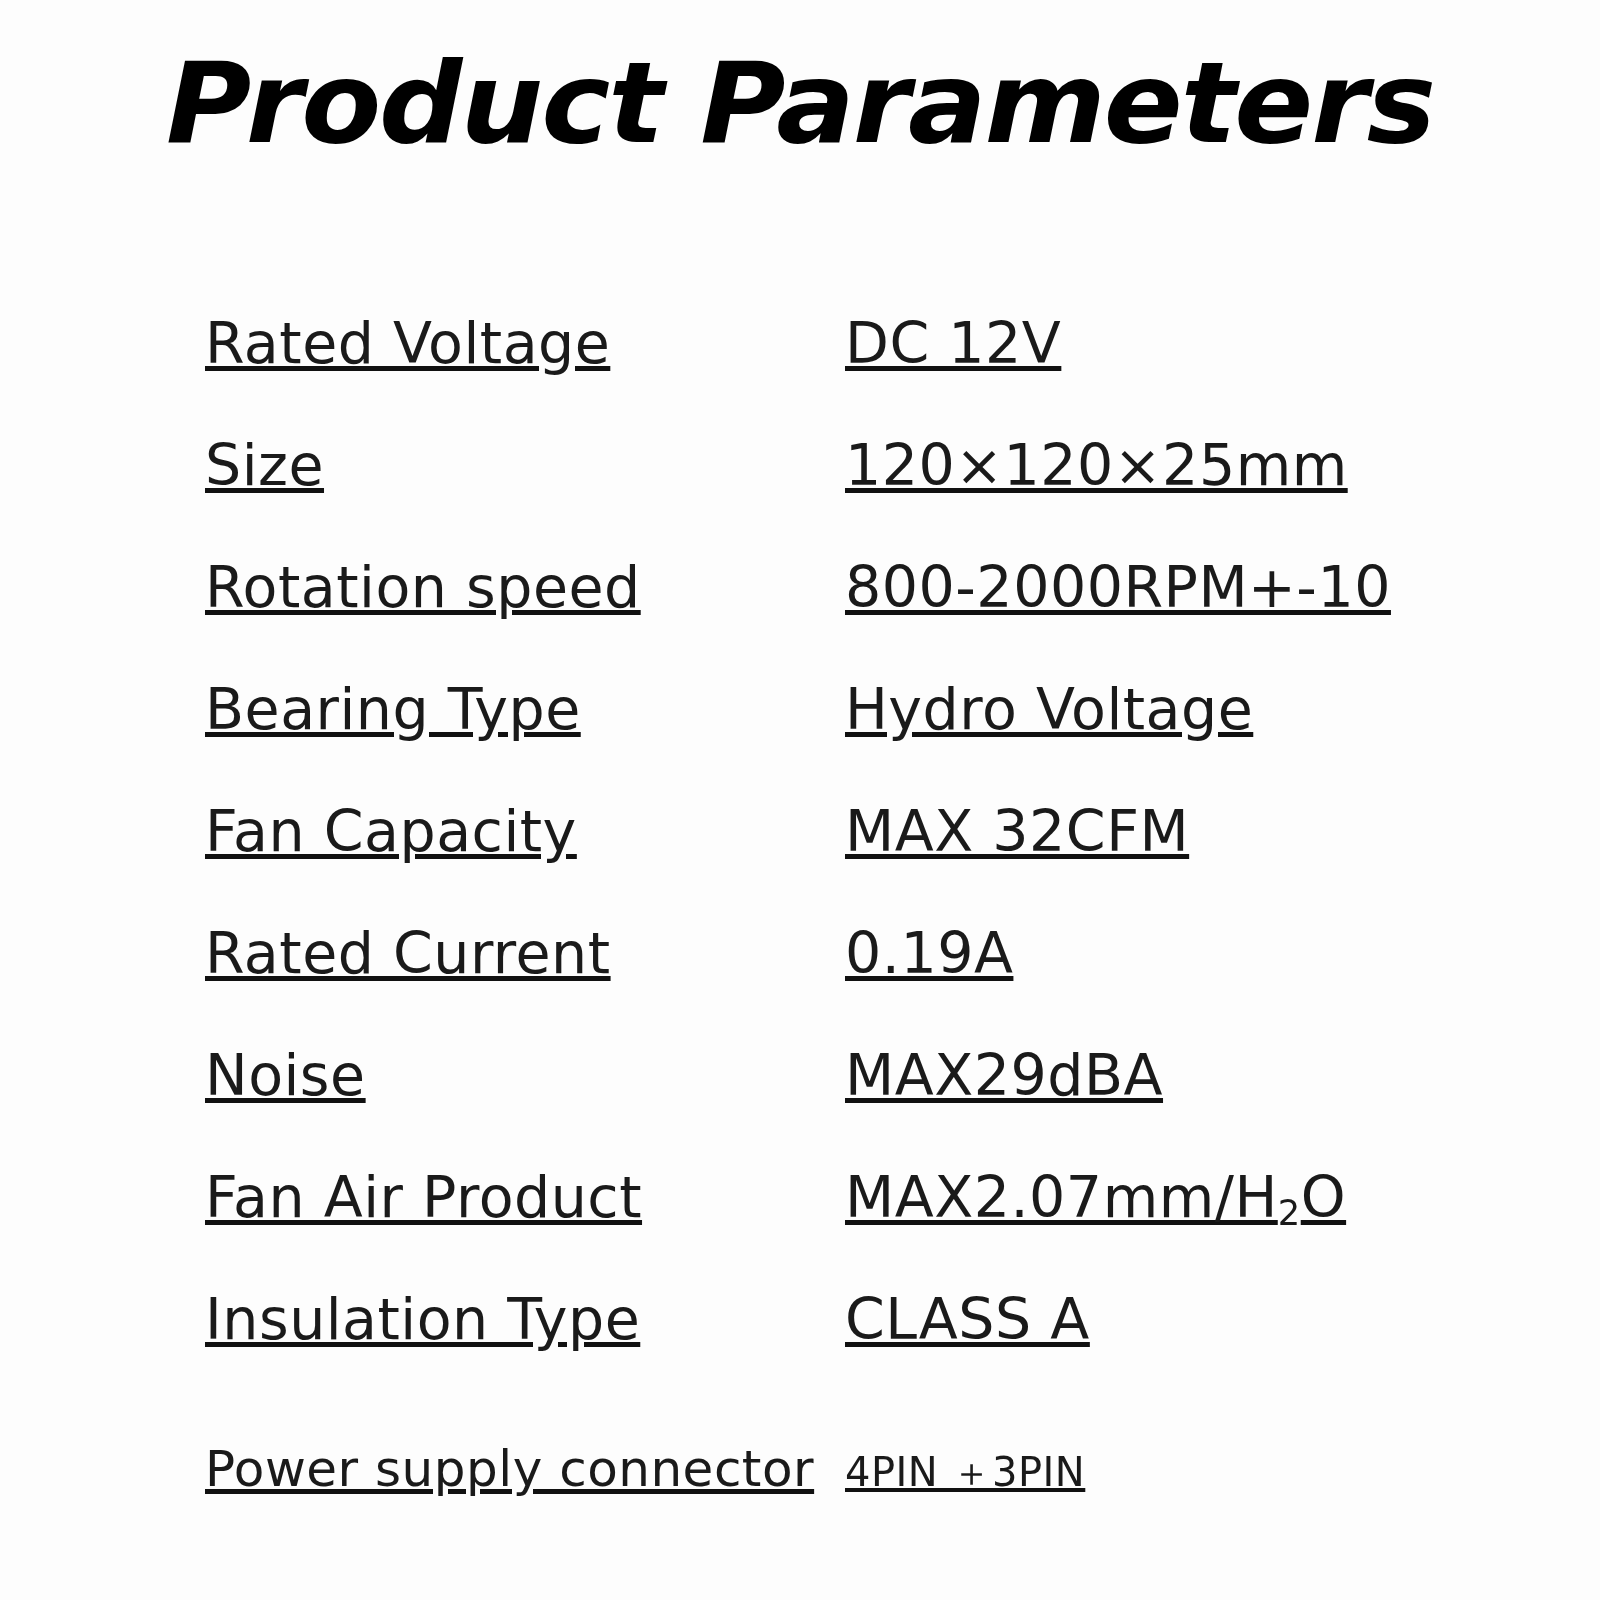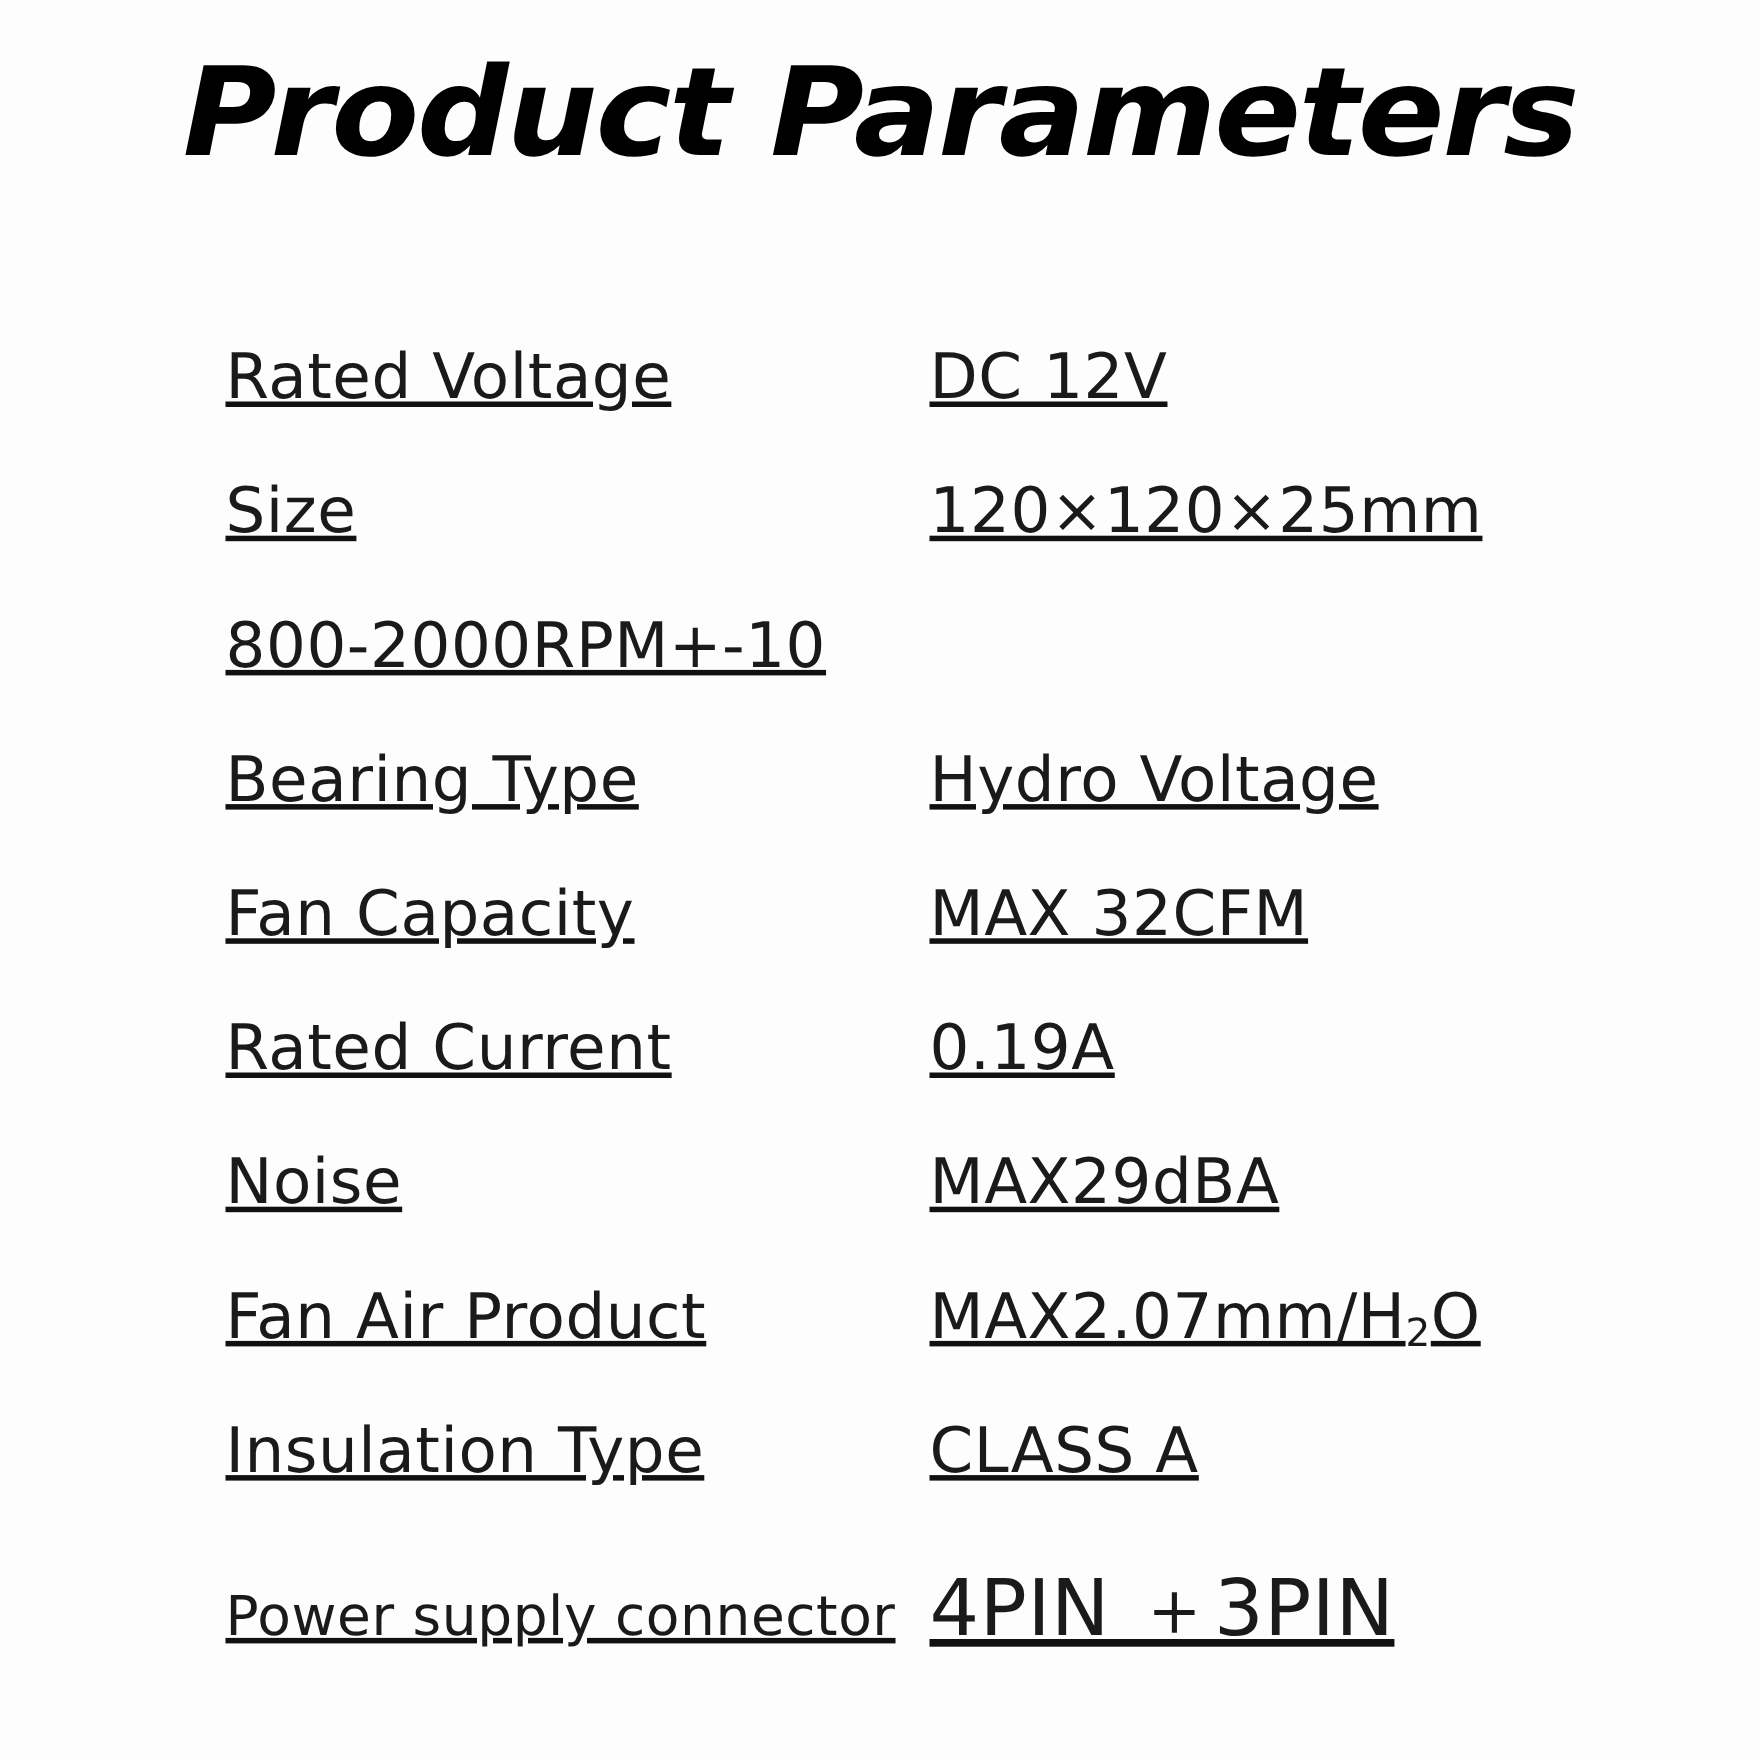--- a/index.html
+++ b/index.html
@@ -64,21 +64,21 @@
     color: #1a1a1a;
     letter-spacing: 0.5px;
     white-space: nowrap;
   }
   
   .spec-row.compact .spec-label {
     font-size: 50px;
     margin-top: 32px;
   }
   .spec-row.compact .spec-value {
-    font-size: 71px;
+    font-size: 40px;
   }
   sub {
     font-size: 0.62em;
     vertical-align: -0.22em;
   }
 </style>
 </head>
 <body>
 
 <div class="page">
@@ -91,20 +91,21 @@
       <div class="spec-label">Rated Voltage</div>
       <div class="spec-value">DC 12V</div>
     </div>
 
     <div class="spec-row">
       <div class="spec-label">Size</div>
       <div class="spec-value">120×120×25mm</div>
     </div>
 
     <div class="spec-row">
+      <div class="spec-label">Rotation speed</div>
       <div class="spec-value">800-2000RPM+-10</div>
     </div>
 
     <div class="spec-row">
       <div class="spec-label">Bearing Type</div>
       <div class="spec-value">Hydro Voltage</div>
     </div>
 
     <div class="spec-row">
       <div class="spec-label">Fan Capacity</div>

